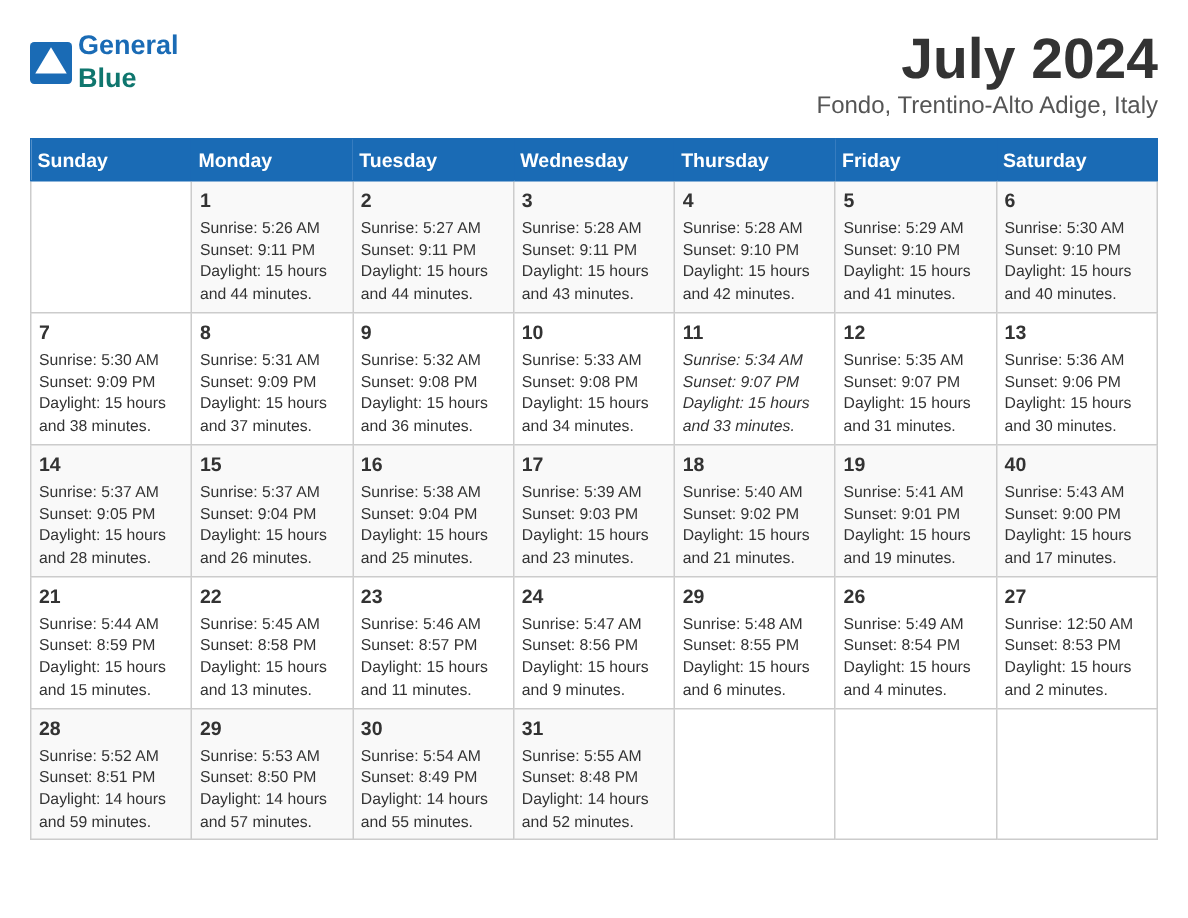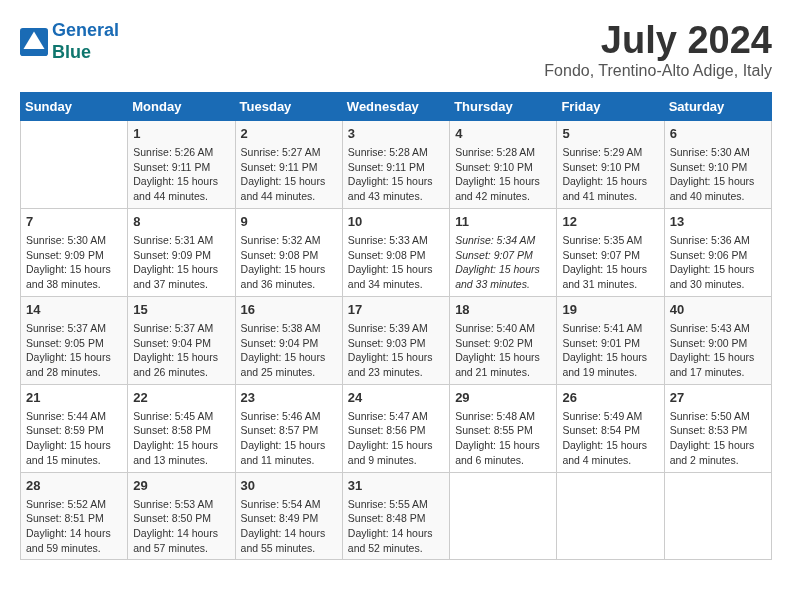--- a/index.html
+++ b/index.html
@@ -309,21 +309,21 @@
         </td>
         <td>
           <span class="day-number">26</span>
           <div class="day-info" style="white-space: pre-line;">Sunrise: 5:49 AM
 Sunset: 8:54 PM
 Daylight: 15 hours
 and 4 minutes.</div>
         </td>
         <td>
           <span class="day-number">27</span>
-          <div class="day-info" style="white-space: pre-line;">Sunrise: 5:50 AM
+          <div class="day-info" style="white-space: pre-line;">Sunrise: 12:50 AM
 Sunset: 8:53 PM
 Daylight: 15 hours
 and 2 minutes.</div>
         </td>
       </tr>
       <tr>
         <td>
           <span class="day-number">28</span>
           <div class="day-info" style="white-space: pre-line;">Sunrise: 5:52 AM
 Sunset: 8:51 PM

